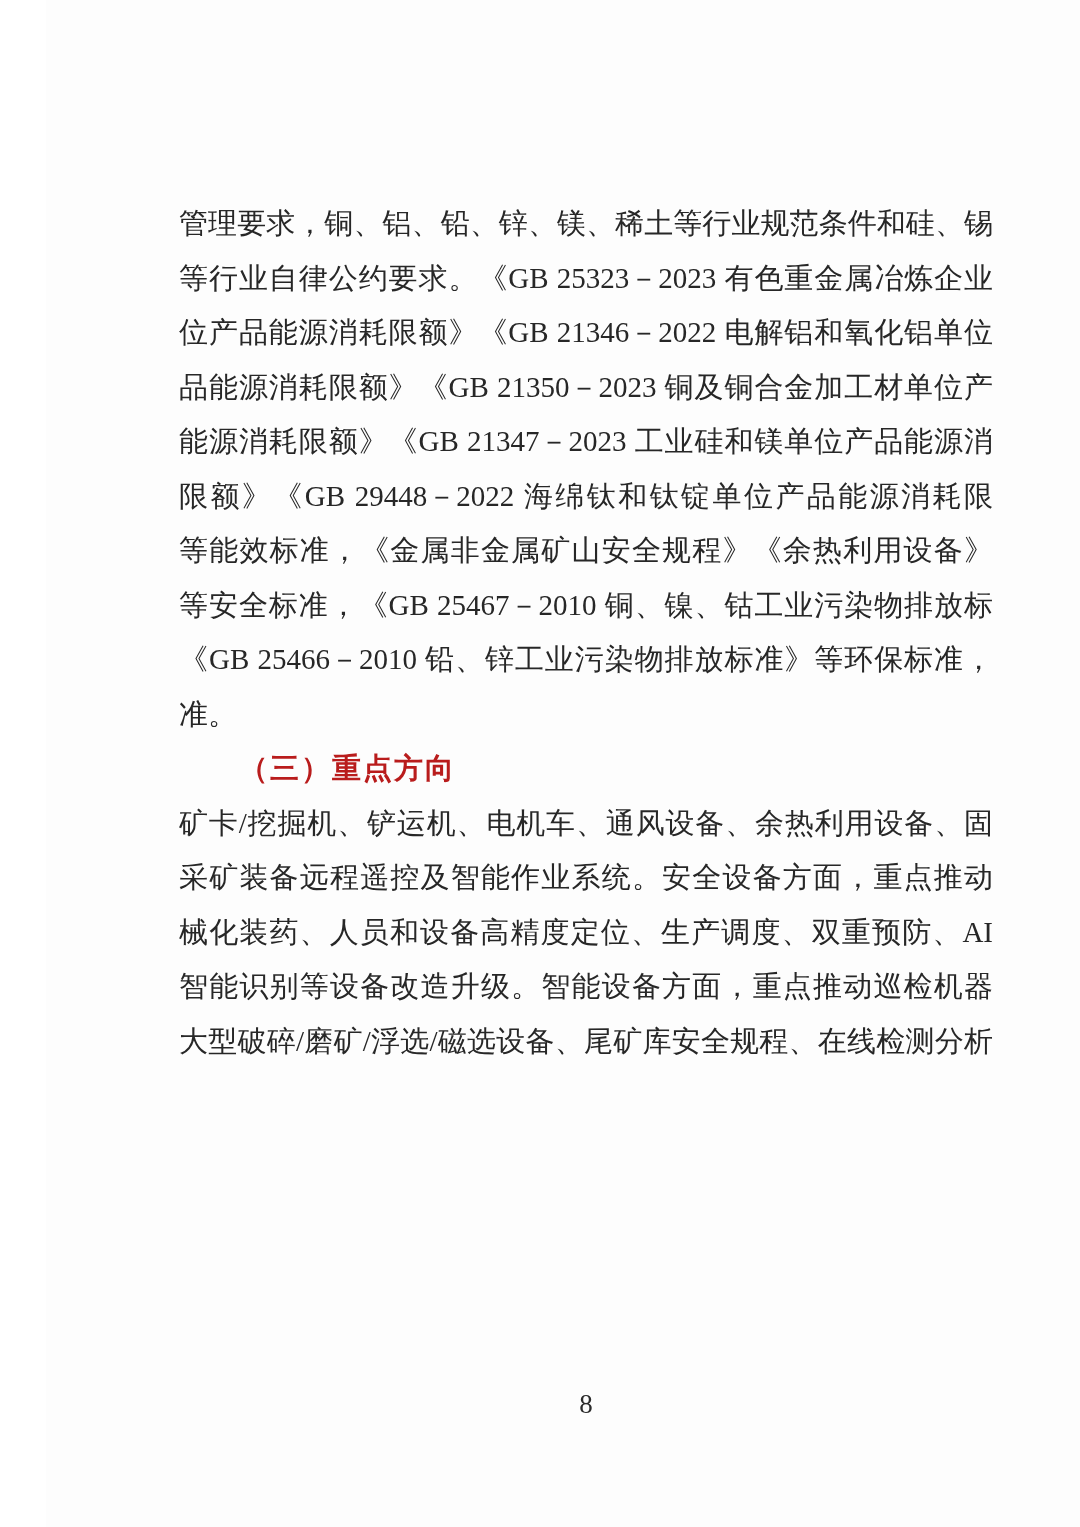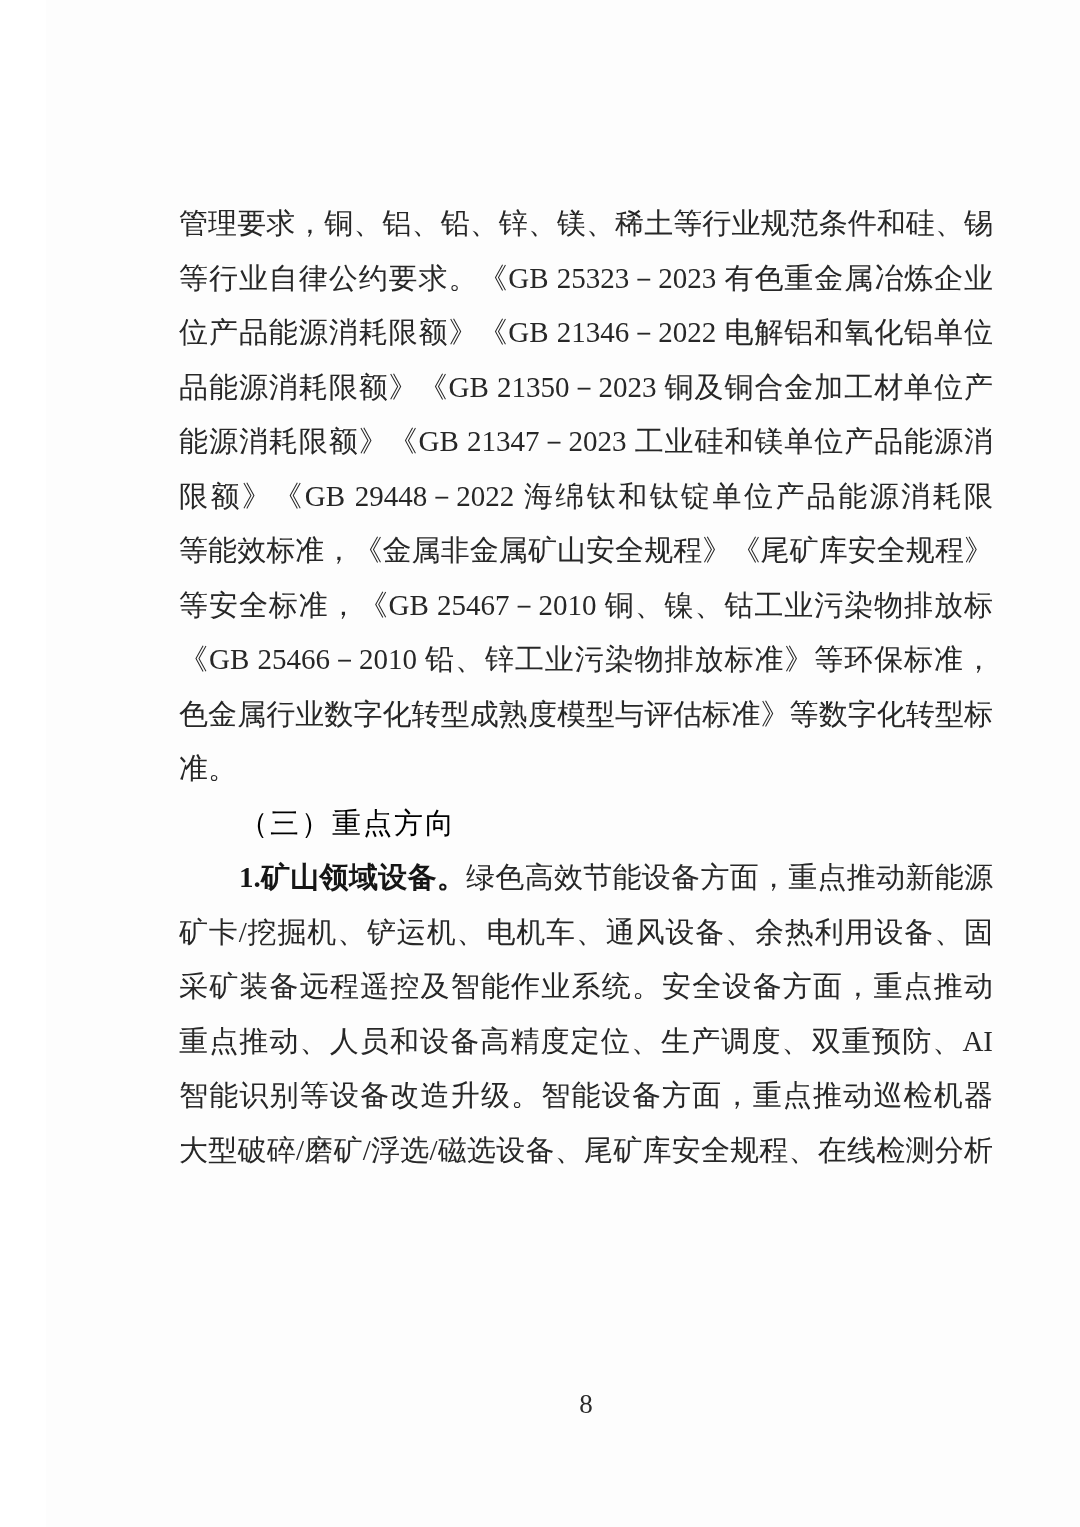--- a/index.html
+++ b/index.html
@@ -32,22 +32,22 @@
   }
   .ln.plain {
     text-align: left;
     text-align-last: left;
   }
   .ln.indent {
     box-sizing: border-box;
     padding-left: 60px;
   }
   .heading {
-    font-weight: normal;
-    color: #000000;
+    font-weight: bold;
+    color: #b91c1c;
     letter-spacing: 2px;
   }
   .lead {
     font-weight: bold;
     color: #161616;
   }
   .page-number {
     position: absolute;
     top: 1384px;
     left: 0;
@@ -63,34 +63,30 @@
 
 <div class="page">
   <div class="body-text">
 
     <div class="ln">管理要求，铜、铝、铅、锌、镁、稀土等行业规范条件和硅、锡</div>
     <div class="ln">等行业自律公约要求。《GB 25323－2023 有色重金属冶炼企业单</div>
     <div class="ln">位产品能源消耗限额》《GB 21346－2022 电解铝和氧化铝单位产</div>
     <div class="ln">品能源消耗限额》《GB 21350－2023 铜及铜合金加工材单位产品</div>
     <div class="ln">能源消耗限额》《GB 21347－2023 工业硅和镁单位产品能源消耗</div>
     <div class="ln">限额》《GB 29448－2022 海绵钛和钛锭单位产品能源消耗限额》</div>
-    <div class="ln">等能效标准，《金属非金属矿山安全规程》《尾矿库安全规程》</div>
+    <div class="ln">等能效标准，《金属非金属矿山安全规程》《余热利用设备》</div>
     <div class="ln">等安全标准，《GB 25467－2010 铜、镍、钴工业污染物排放标准》</div>
     <div class="ln">《GB 25466－2010 铅、锌工业污染物排放标准》等环保标准，《有</div>
-    <div class="ln">色金属行业数字化转型成熟度模型与评估标准》等数字化转型标</div>
     <div class="ln plain">准。</div>
 
     <div class="ln plain indent heading">（三）重点方向</div>
 
-    <div class="ln indent">
-      <span class="lead">1.矿山领域设备。</span><span>绿色高效节能设备方面，重点推动新能源</span>
-    </div>
 
     <div class="ln">矿卡/挖掘机、铲运机、电机车、通风设备、余热利用设备、固废</div>
     <div class="ln">采矿装备远程遥控及智能作业系统。安全设备方面，重点推动</div>
-    <div class="ln">重点推动、人员和设备高精度定位、生产调度、双重预防、AI</div>
+    <div class="ln">械化装药、人员和设备高精度定位、生产调度、双重预防、AI</div>
     <div class="ln">智能识别等设备改造升级。智能设备方面，重点推动巡检机器人、</div>
     <div class="ln">大型破碎/磨矿/浮选/磁选设备、尾矿库安全规程、在线检测分析设</div>
 
   </div>
 
   <div class="page-number">8</div>
 </div>
 
 </body></html>

